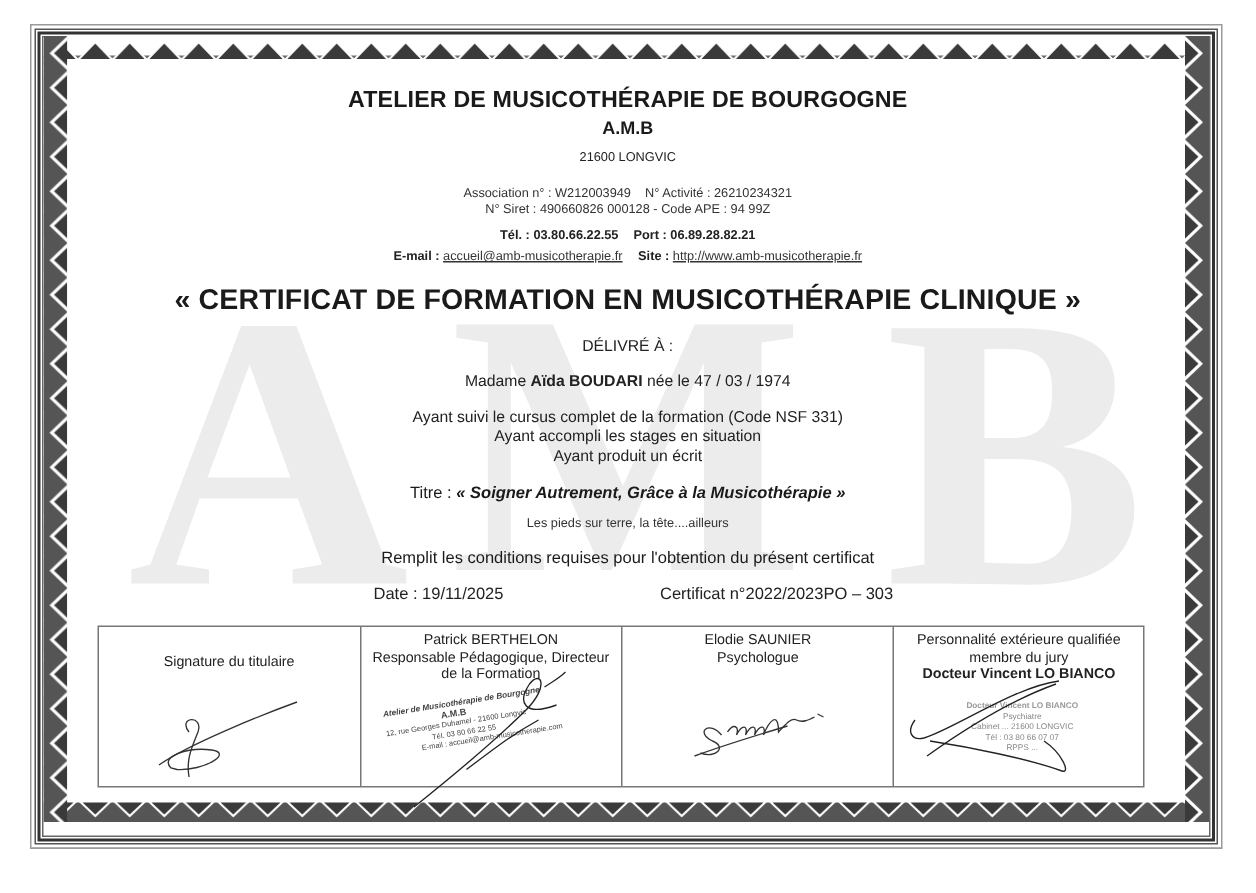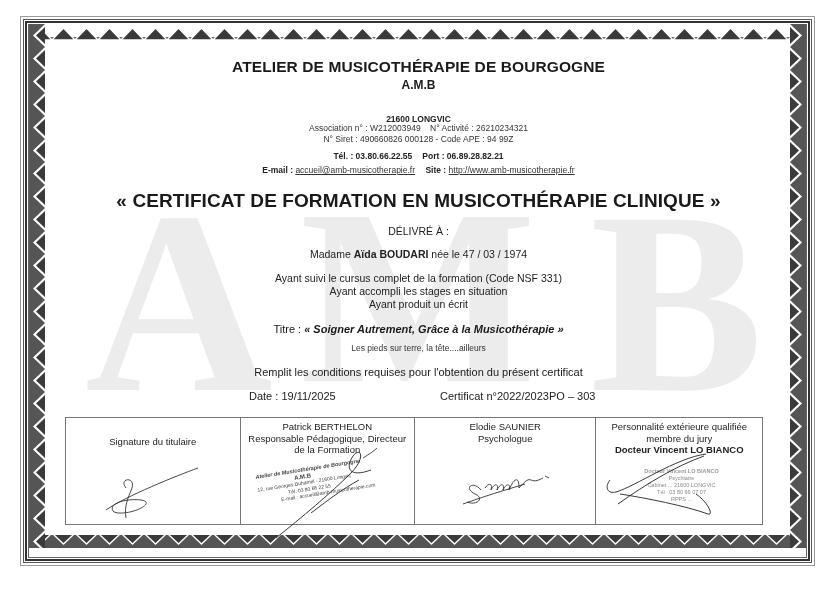--- a/index.html
+++ b/index.html
@@ -30,21 +30,21 @@
   }
   .wm-a { left: 85px; top: 172px; }
   .wm-m { left: 300px; top: 172px; font-size: 250px; }
   .wm-b { left: 590px; top: 172px; }
   .content { position: absolute; left: 0; top: 0; width: 837px; height: 437px; z-index: 1; }
   .center { position: absolute; left: 0; width: 837px; text-align: center; }
   .org-title { top: 58px; font-size: 15.5px; font-weight: bold; letter-spacing: 0.1px; }
   .org-short { top: 78px; font-size: 12px; font-weight: bold; }
   .small { font-size: 8.5px; color: #333; }
   .addr1 { top: 97px; }
-  .addr2 { top: 114px; font-weight: bold; color: #222; }
+  .addr2 { top: 99px; font-weight: normal; color: #222; }
   .assoc { top: 123px; }
   .siret { top: 134px; }
   .phone { top: 151px; font-weight: bold; color: #222; }
   .phone span + span { margin-left: 10px; }
   .email { top: 165px; }
   .email .lbl { font-weight: bold; color: #222; }
   .email .lnk { text-decoration: underline; margin-top: 48px; }
   .email .gap { margin-left: 8px; }
   .cert-title { top: 190px; font-size: 19px; font-weight: bold; letter-spacing: 0.1px; color: #1a1a1a; }
   .body-text { font-size: 10.5px; color: #222; }

